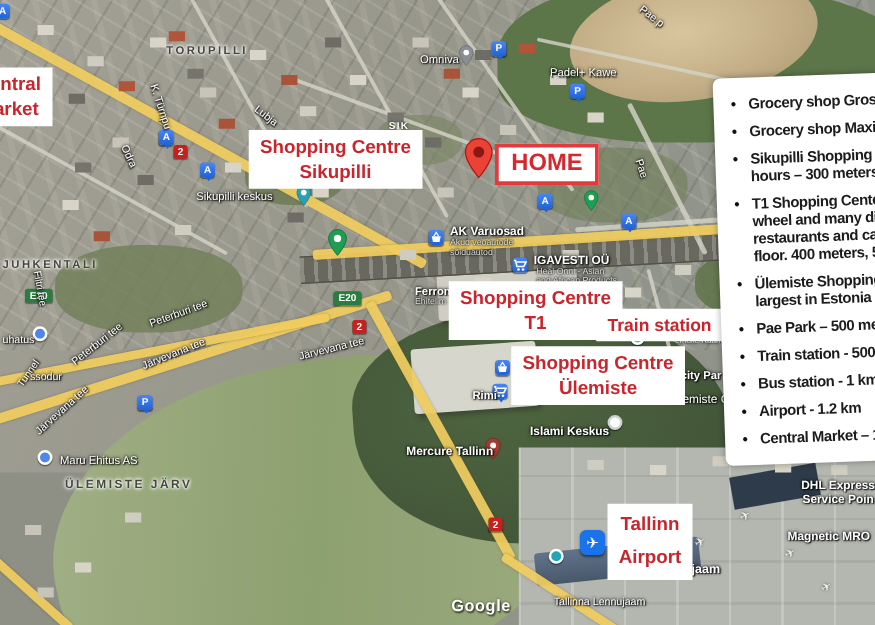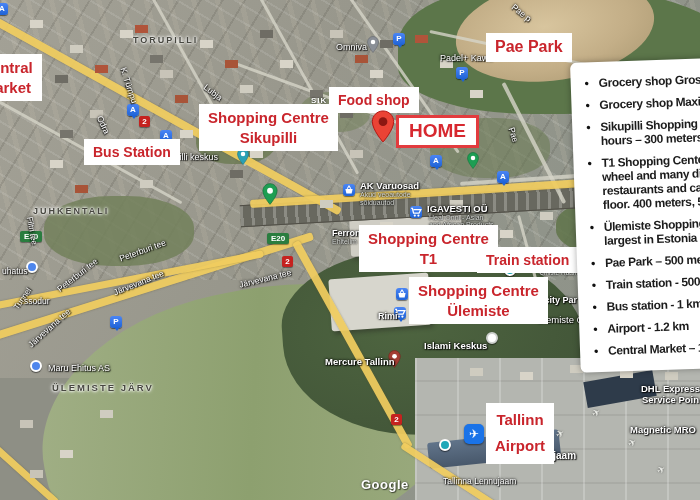--- a/index.html
+++ b/index.html
@@ -197,21 +197,21 @@
       </svg>
     </div>
   <div class="abs circ" style="left:486px;top:332px;background:#fff;border-color:#cfd2cf;"></div>
   <div class="abs circ teal" style="left:504px;top:264px;"></div>
   <div class="abs circ teal" style="left:439px;top:439px;"></div>
   <div class="abs circ blu" style="left:26px;top:261px;"></div>
   <div class="abs circ blu" style="left:30px;top:360px;"></div>
   <div class="abs" style="left:464px;top:424px;width:20px;height:20px;border-radius:5px;background:#1a73e8;color:#fff;text-align:center;line-height:20px;font-size:12px;box-shadow:0 1px 2px rgba(0,0,0,.5);">✈</div>
 
   <div class="abs ml district" style="left:133px;top:35px;">TORUPILLI</div>
-  <div class="abs ml district" style="left:2px;top:206px;margin-left:31px;">JUHKENTALI</div>
+  <div class="abs ml district" style="left:2px;top:206px;">JUHKENTALI</div>
   <div class="abs ml district" style="left:52px;top:382px;font-size:9.5px;">ÜLEMISTE JÄRV</div>
   <div class="abs ml district" style="left:311px;top:96px;font-size:8px;letter-spacing:1px;color:#fff;text-shadow:0 0 2px #000;">SIK</div>
   <div class="abs ml halo poi" style="left:336px;top:42px;font-weight:400;font-size:9px;">Omniva</div>
   <div class="abs ml halo poi" style="left:440px;top:53px;font-weight:400;font-size:9px;">Padel+ Kawe</div>
   <div class="abs ml halo street" style="left:516px;top:2px;transform:rotate(38deg);">Pae p</div>
   <div class="abs ml halo street" style="left:516px;top:126px;transform:rotate(72deg);">Pae</div>
   <div class="abs ml halo street" style="left:208px;top:82px;transform:rotate(38deg);">Lubja</div>
   <div class="abs ml halo street" style="left:128px;top:66px;transform:rotate(72deg);">K. Türnpu</div>
   <div class="abs ml halo street" style="left:104px;top:114px;transform:rotate(65deg);">Odra</div>
   <div class="abs ml halo poi" style="left:157px;top:152px;font-weight:400;font-size:9px;">Sikupilli keskus</div>
@@ -242,32 +242,29 @@
   <div class="abs ml halo poi" style="left:537px;top:314px;font-weight:400;">Ülemiste C</div>
   <div class="abs ml halo poi" style="left:641px;top:383px;text-align:center;">DHL Express
 Service Poin</div>
   <div class="abs ml halo poi" style="left:630px;top:424px;">Magnetic MRO</div>
   <div class="abs ml halo poi" style="left:489px;top:450px;font-size:10px;">Tallinn Lennujaam</div>
   <div class="abs ml halo poi" style="left:443px;top:476px;font-weight:400;font-size:8.5px;">Tallinna Lennujaam</div>
   <div class="abs ml gwm" style="left:361px;top:477px;">Google</div>
 
   <div class="rlabel" style="left:-28px;top:54px;font-size:15px;">Central
 Market</div>
-  <div class="rlabel" style="left:84px;top:139px;">Bus Station</div>
   <div class="rlabel" style="left:199px;top:104px;font-size:15px;">Shopping Centre
 Sikupilli</div>
-  <div class="rlabel" style="left:329px;top:87px;">Food shop</div>
   <div class="abs" style="left:371px;top:110px;">
       <svg width="24" height="33" viewBox="0 0 24 34">
         <path d="M12 1C5.9 1 1 5.9 1 12c0 8.5 11 21 11 21s11-12.5 11-21C23 5.9 18.1 1 12 1z" fill="#ea4335" stroke="#b31412"></path>
         <circle cx="12" cy="12" r="4.5" fill="#8c1712"></circle>
       </svg>
     </div>
   <div class="rlabel home" style="left:396px;top:115px;">HOME</div>
-  <div class="rlabel" style="left:486px;top:33px;font-size:16px;">Pae Park</div>
   <div class="rlabel" style="left:359px;top:225px;font-size:15px;">Shopping Centre
 T1</div>
   <div class="rlabel" style="left:477px;top:247px;font-size:14px;">Train station</div>
   <div class="rlabel" style="left:409px;top:277px;font-size:15px;">Shopping Centre
 Ülemiste</div>
   <div class="rlabel" style="left:486px;top:403px;font-size:15px;line-height:1.75;">Tallinn
 Airport</div>
 
   <div class="abs panel">
     <ul>

